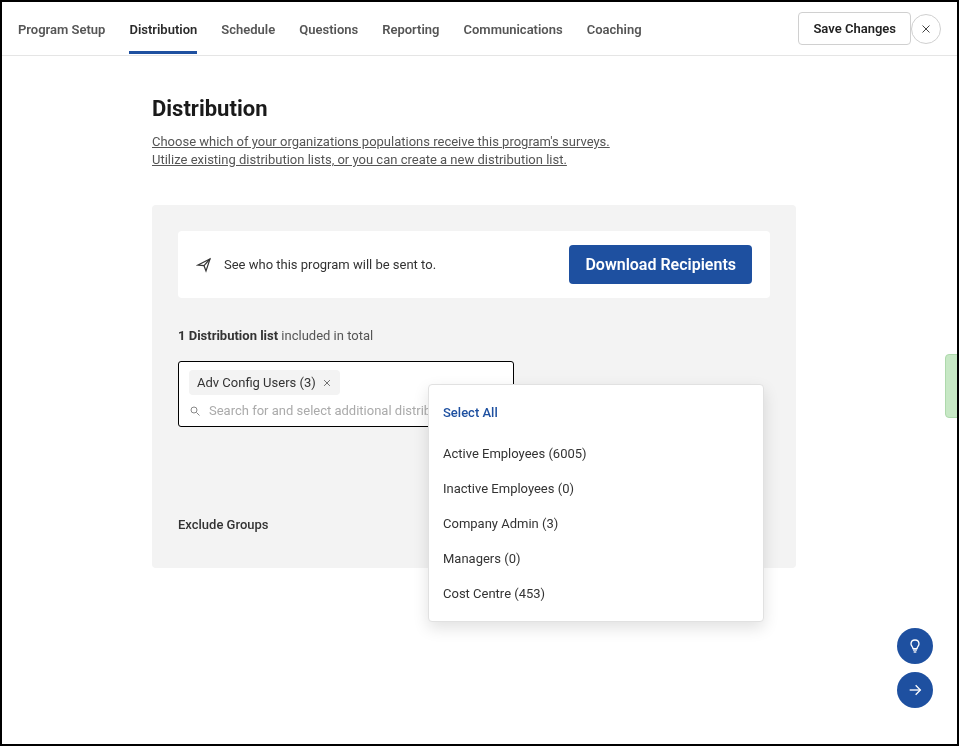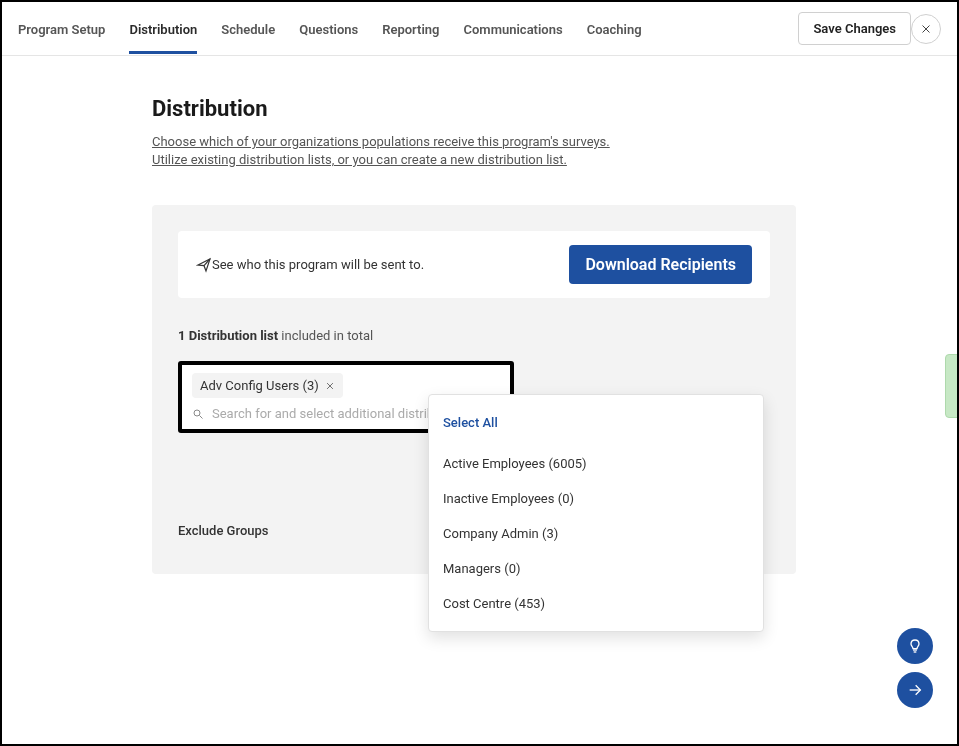--- a/index.html
+++ b/index.html
@@ -116,20 +116,21 @@
       padding: 14px 18px;
       display: flex;
       align-items: center;
       justify-content: space-between;
       margin-bottom: 30px;
     }
 
     .info-left {
       display: flex;
       align-items: center;
+      gap: 12px;
     }
 
     .info-left svg {
       width: 16px;
       height: 16px;
     }
 
     .info-text {
       font-size: 13px;
       color: #333;
@@ -168,21 +169,21 @@
     .bold {
       font-weight: 700;
       color: #333;
     }
 
     
     .select-box {
       margin-top: 18px;
       background: #fff;
       border-radius: 3px;
-      border: 4px solid #000000;
+      border: 1px solid #000000;
       padding: 8px 10px;
       display: flex;
       flex-direction: column;
       gap: 8px;
       width: 336px;
     }
 
     .chip {
       display: inline-flex;
       align-items: center;
@@ -222,21 +223,21 @@
 
     .search-icon {
       width: 12px;
       height: 12px;
       stroke: #888;
     }
 
     
     .dropdown {
       position: absolute;
-      top: 66px;
+      top: 56px;
       left: 250px;
       width: 336px;
       background: #fff;
       border: 1px solid #e1e1e1;
       border-radius: 4px;
       box-shadow: 0 6px 16px rgba(0,0,0,0.12);
       padding: 10px 0;
       z-index: 5;
     }
 

